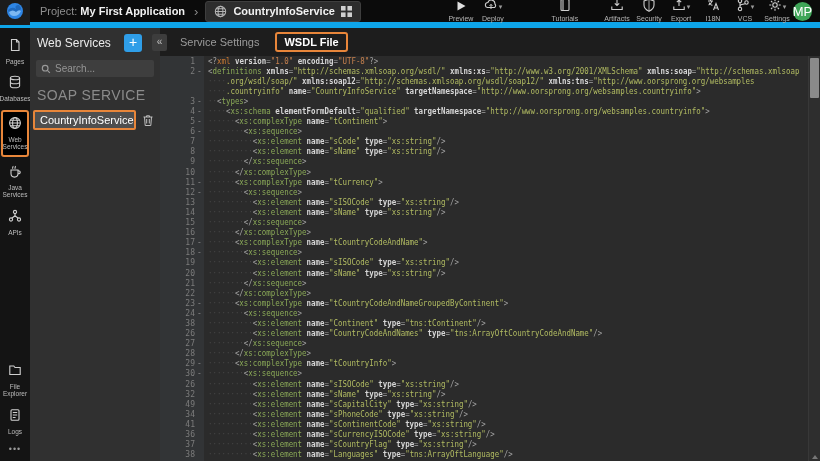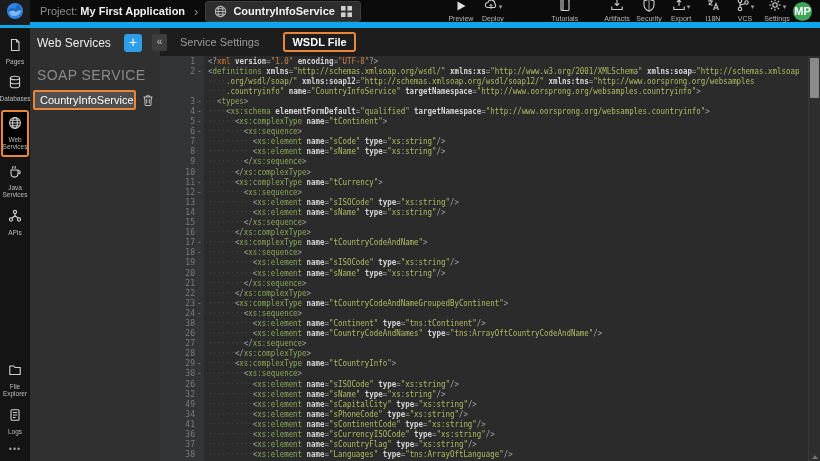--- a/index.html
+++ b/index.html
@@ -20,21 +20,21 @@
   .doc-tab .dt-title { font-size:11px; font-weight:bold; color:#f2f2f2; white-space:nowrap; }
   .tools-left { display:flex; margin-left:84px; }
   .tools-right { display:flex; }
   .tool { width:32px; display:flex; flex-direction:column; align-items:center; justify-content:center; gap:1px; cursor:pointer; }
   .tool .irow { display:flex; align-items:center; height:13px; }
   .tool .chev { color:#9a9a9a; font-size:7px; margin-left:1px; }
   .tool .tlabel { font-size:7px; color:#b5b5b5; white-space:nowrap; }
   .gap-tut { margin-left:40px; }
   .spacer { flex:1; }
   .avatar { width:19px; height:19px; border-radius:50%; display:flex; align-items:center; justify-content:center;
-    font-size:11px; font-weight:bold; color:#fff; margin:0 8px 0 0; flex:0 0 19px; }
+    font-size:13px; font-weight:normal; color:#fff; margin:0 8px 0 0; flex:0 0 19px; }
 
   
   .rail { position:absolute; left:0; top:28px; width:30px; height:433px; background:#141414;
     display:flex; flex-direction:column; align-items:center; padding-top:5px; }
   .rail-item { width:30px; padding:5px 0; display:flex; flex-direction:column; align-items:center; gap:2px; cursor:pointer; }
   .rail-item .rlabel { font-size:6.5px; color:#bdbdbd; text-align:center; line-height:1.15; }
   .rail-item.active { width:28px; border:2px solid var(--accent); border-radius:3px; background:#000; padding:4px 0; margin:2px 0; }
   .rail-spacer { flex:1; }
   .rail-more { color:#9a9a9a; font-size:9px; letter-spacing:1px; padding:4px 0 7px; }
 
@@ -50,21 +50,21 @@
     display:flex; align-items:center; gap:4px; padding:0 5px; }
   .search-box .sph { font-size:10px; color:#969696; }
   .section-label { padding:10px 7px 5px; font-size:14px; color:#8b8b8b; letter-spacing:.4px; }
   .svc-row { display:flex; align-items:center; padding:2px 6px 2px 3px; }
   .svc-item { flex:1; background:#4f4f4f; border:2px solid var(--accent); border-radius:2px;
     padding:2px 5px; font-size:11px; color:#fff; white-space:nowrap; overflow:hidden; cursor:pointer; }
   .trash { margin-left:6px; cursor:pointer; display:flex; }
 
   
   .main-tabs { position:absolute; left:160px; top:28px; width:660px; height:28px; background:#1d1d1d;
-    display:flex; align-items:center; padding-left:20px; gap:24px; }
+    display:flex; align-items:center; padding-left:20px; gap:16px; }
   .mtab { font-size:11px; color:#9b9b9b; cursor:pointer; }
   .mtab.active { color:#fff; font-weight:bold; border:2px solid var(--accent); border-radius:3px; padding:2px 7px; }
 
   .editor { position:absolute; left:160px; top:56px; width:660px; height:405px; display:flex;
     font-family:"DejaVu Sans Mono", monospace; }
   .gutter { width:44px; background:#323436; flex:0 0 44px; }
   .g-row { height:10.1px; display:flex; align-items:center; justify-content:flex-end; font-size:8px; color:#7c7c7c; }
   .g-row .fold { width:9px; text-align:center; color:#8a8a8a; }
   .code { flex:1; background:#2b2b2b; overflow:hidden; padding-left:4px; }
   .c-row { height:10.1px; display:flex; align-items:center; }
@@ -261,20 +261,27 @@
         <span class="rlabel">Logs</span>
       </div>
       <div class="rail-more">•••</div>
     </div>
 
   <div class="panel">
     <div class="panel-head">
       <span class="panel-title">Web Services</span>
       <span class="add-btn">+</span>
     </div>
+    <div class="search-box">
+      <svg width="10" height="10" viewBox="0 0 12 12" fill="none" stroke="#9a9a9a" stroke-width="1.4">
+        <circle cx="5" cy="5" r="3.4"></circle>
+          <path d="M7.6 7.6 L10.6 10.6"></path>
+      </svg>
+      <span class="sph">Search...</span>
+    </div>
     <div class="section-label">SOAP SERVICE</div>
     <div id="svc-list">
         <div class="svc-row">
           <span class="svc-item">CountryInfoService</span>
           <span class="trash">
             <svg width="12" height="13" viewBox="0 0 12 13" fill="none" stroke="#c0c0c0" stroke-width="1">
               <path d="M1.5 3h9M4.5 3V1.8h3V3M2.5 3l.7 8.5h5.6L9.5 3M4.7 5v4.5M7.3 5v4.5"></path>
             </svg>
           </span>
         </div>

